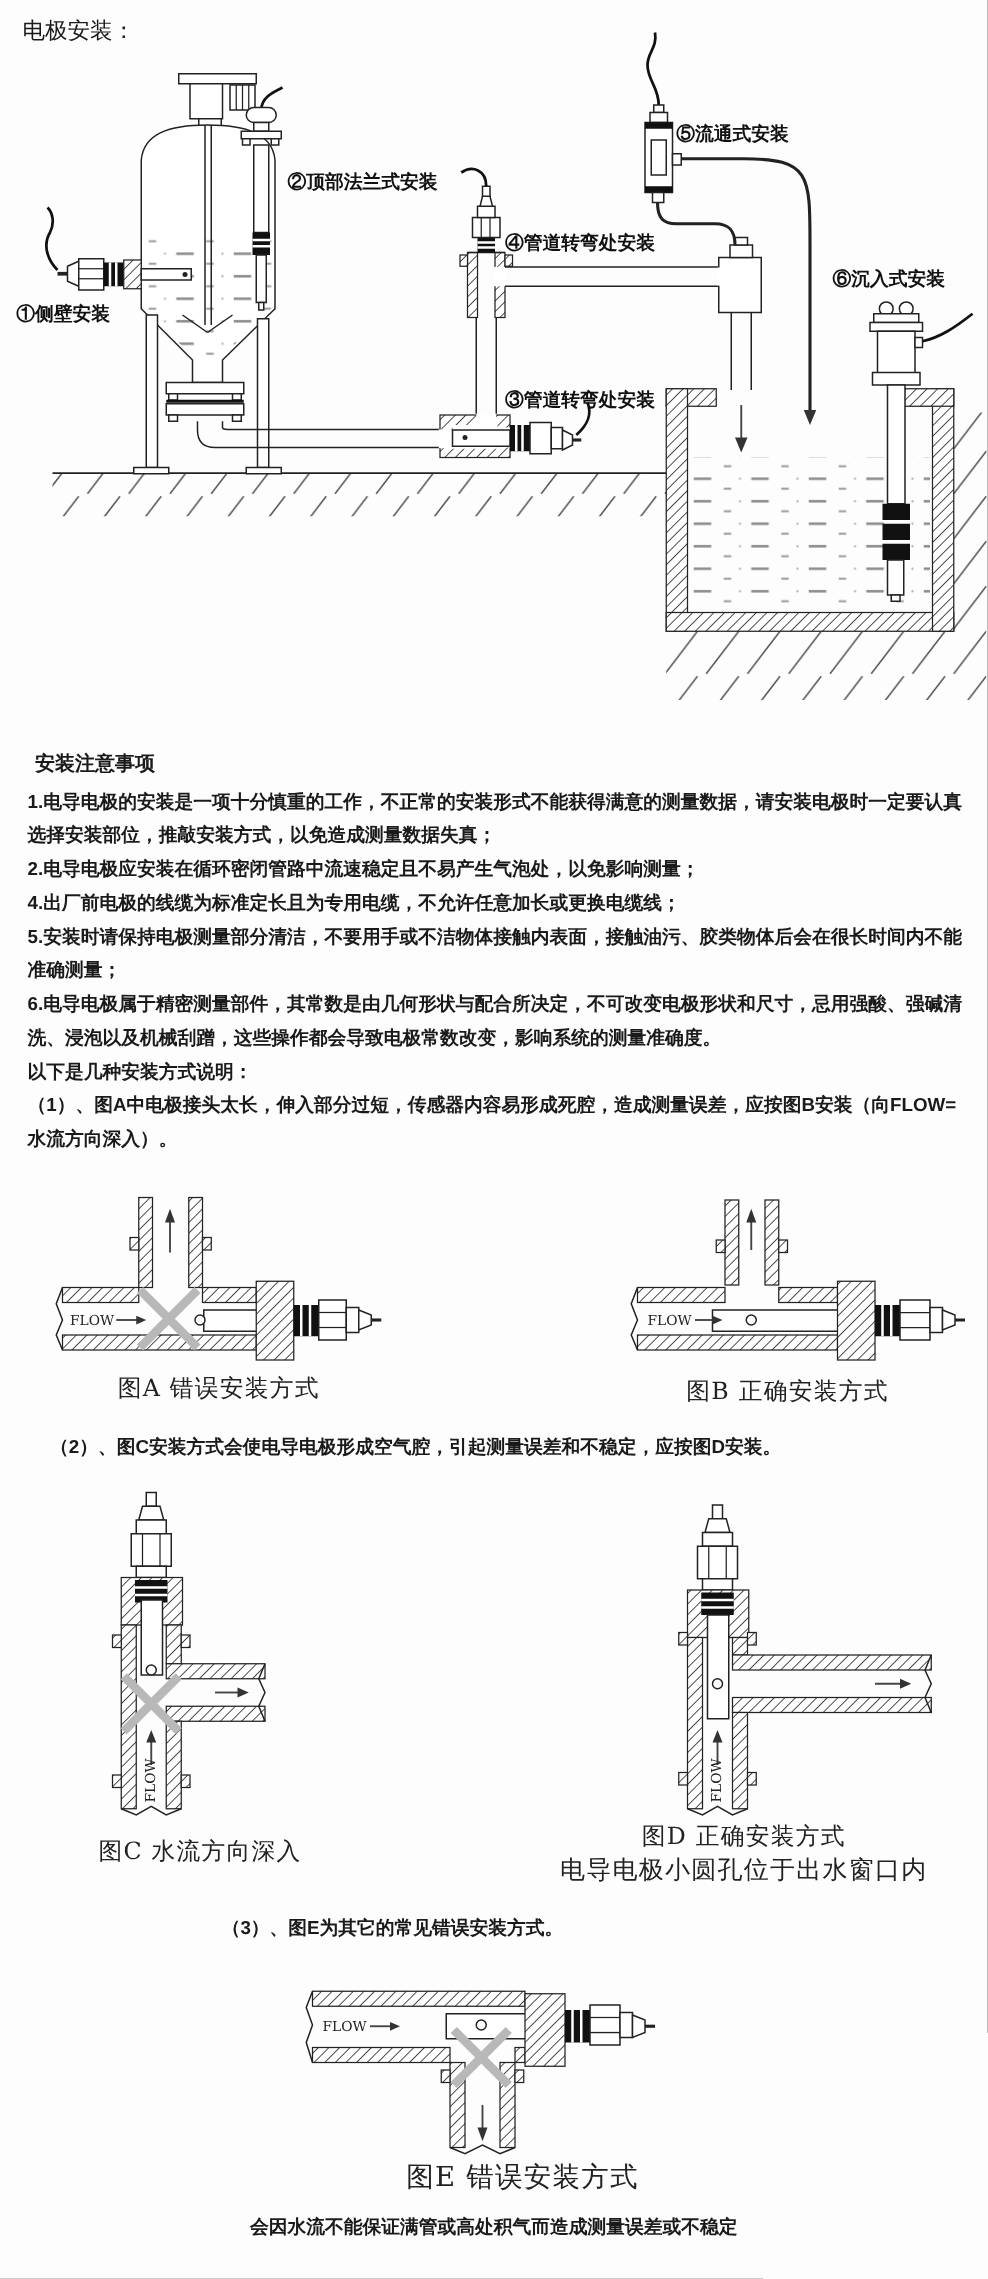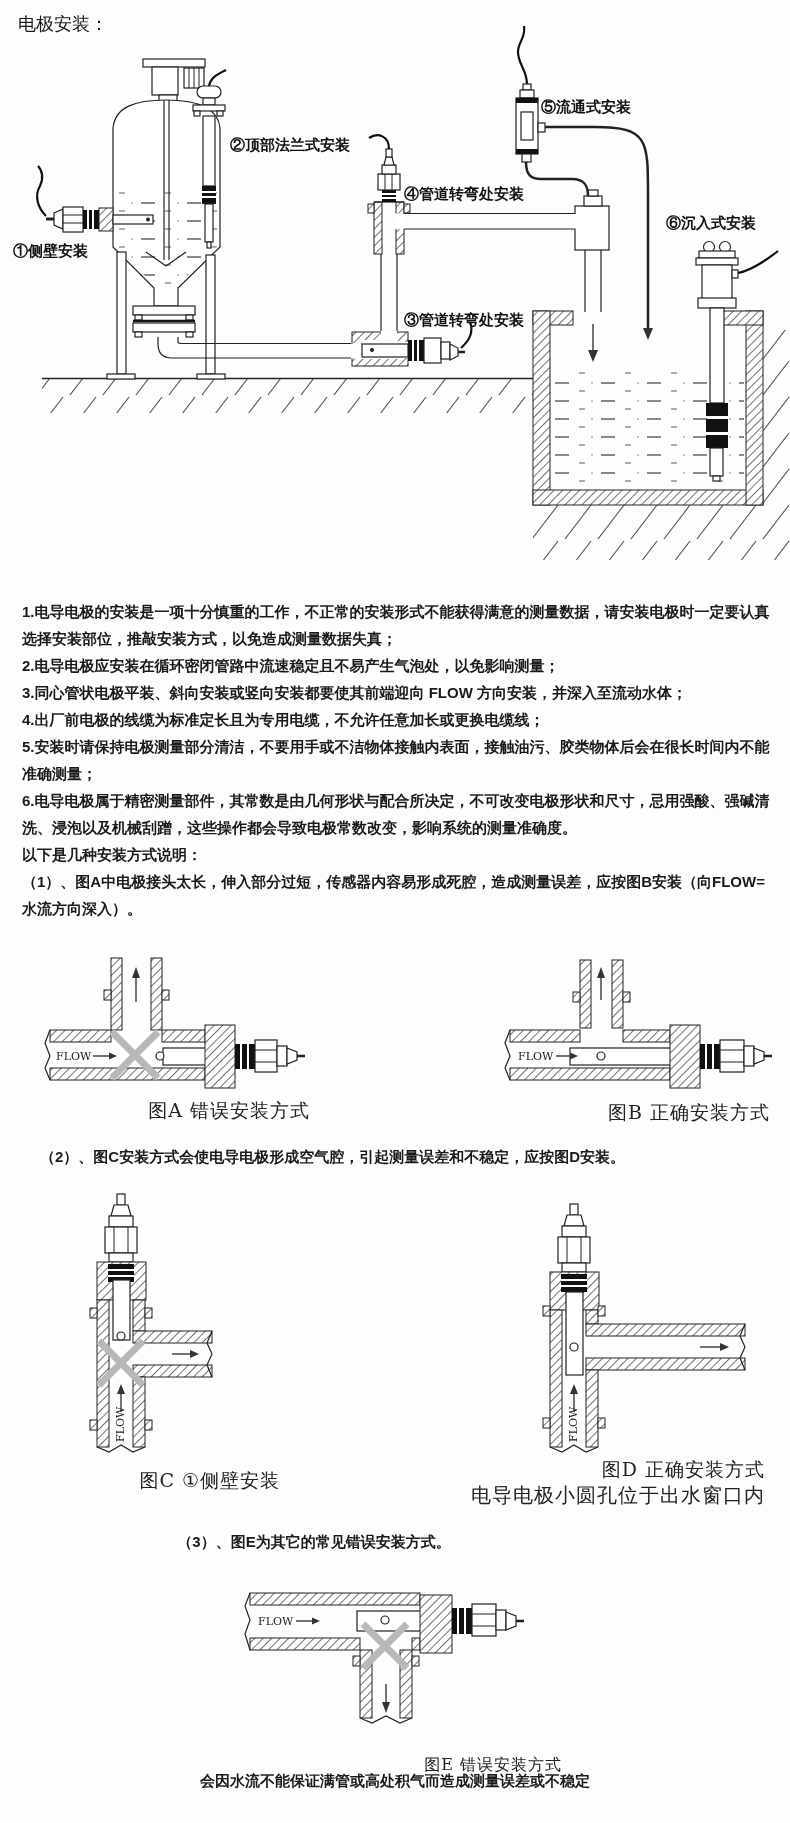--- a/index.html
+++ b/index.html
@@ -5,30 +5,30 @@
   html,body{margin:0;padding:0;background:#888;}
   #page{position:relative;width:790px;height:1823px;background:#fdfdfd;margin:0 auto;overflow:hidden;
         font-family:"Liberation Sans",sans-serif;color:#1a1a1a;}
   #diagram-svg{position:absolute;left:0;top:0;width:790px;height:1823px;}
   .abs{position:absolute;}
   #page-title{left:18px;top:12px;font-size:18px;font-weight:normal;}
   #notes{left:22px;top:598px;width:754px;font-size:15px;line-height:27px;font-weight:600;}
   #notes h2{font-size:16px;font-weight:bold;margin:0 0 3px 6px;}
   #notes p{margin:0;}
   .cap{font-family:"DejaVu Serif","Liberation Serif",serif;font-size:19px;letter-spacing:1px;
-       text-align:right;color:#222;}
+       text-align:center;color:#222;}
   .body-line{font-size:15px;font-weight:600;}
   #cap-a{left:40px;top:1098px;width:270px;}
   #cap-b{left:490px;top:1100px;width:280px;}
   #para-2{left:40px;top:1148px;width:740px;}
   #cap-c{left:40px;top:1468px;width:240px;}
   #cap-d{left:425px;top:1456px;width:340px;line-height:26px;}
   #cap-d .l2{font-size:20px;}
   #para-3{left:64px;top:1533px;width:500px;text-align:center;}
-  #cap-e{left:222px;top:1727px;width:340px;font-size:16px;margin-top:28px;}
+  #cap-e{left:248px;top:1727px;width:340px;font-size:22px;}
   #footer-note{left:0;top:1772px;width:790px;text-align:center;}
   
   svg .s{fill:#fff;stroke:#222;stroke-width:1.2;}
   svg .h{fill:url(#hatch);stroke:#222;stroke-width:1;}
   svg .ln{stroke:#222;stroke-width:1.2;fill:none;}
   svg .thick{stroke:#222;stroke-width:2.5;fill:none;}
   svg .blk{fill:#111;stroke:none;}
   svg .wgap{stroke:#fff;stroke-width:2;}
   svg .x-mark{stroke:#b8b8b8;stroke-width:7;fill:none;}
   svg .cable{stroke:#111;stroke-width:2.2;fill:none;}
@@ -383,34 +383,34 @@
     <path class="x-mark" d="M363,1624 L407,1668 M407,1624 L363,1668"></path>
     <line class="arr" x1="386" y1="1684" x2="386" y2="1704"></line>
     <polygon class="ah" points="382,1702 386,1713 390,1702"></polygon>
     <polyline class="ln" points="360,1718 372,1723 386,1716 400,1723 412,1718"></polyline>
   </g>
 </svg>
 
   <div class="abs" id="page-title">电极安装：</div>
 
   <div class="abs" id="notes">
+    <h2>安装注意事项</h2>
     <p>1.电导电极的安装是一项十分慎重的工作，不正常的安装形式不能获得满意的测量数据，请安装电极时一定要认真选择安装部位，推敲安装方式，以免造成测量数据失真；</p>
     <p>2.电导电极应安装在循环密闭管路中流速稳定且不易产生气泡处，以免影响测量；</p>
-    <p>3.同心管状电极平装、斜向安装或竖向安装都要使其前端迎向 FLOW 方向安装，并深入至流动水体；</p>
     <p>4.出厂前电极的线缆为标准定长且为专用电缆，不允许任意加长或更换电缆线；</p>
     <p>5.安装时请保持电极测量部分清洁，不要用手或不洁物体接触内表面，接触油污、胶类物体后会在很长时间内不能准确测量；</p>
     <p>6.电导电极属于精密测量部件，其常数是由几何形状与配合所决定，不可改变电极形状和尺寸，忌用强酸、强碱清洗、浸泡以及机械刮蹭，这些操作都会导致电极常数改变，影响系统的测量准确度。</p>
     <p>以下是几种安装方式说明：</p>
     <p>（1）、图A中电极接头太长，伸入部分过短，传感器内容易形成死腔，造成测量误差，应按图B安装（向FLOW=水流方向深入）。</p>
   </div>
 
   <div class="abs cap" id="cap-a">图A  错误安装方式</div>
   <div class="abs cap" id="cap-b">图B  正确安装方式</div>
   <div class="abs body-line" id="para-2">（2）、图C安装方式会使电导电极形成空气腔，引起测量误差和不稳定，应按图D安装。</div>
-  <div class="abs cap" id="cap-c">图C  ①侧壁安装</div>
+  <div class="abs cap" id="cap-c">图C  水流方向深入</div>
   <div class="abs cap" id="cap-d">
     <div class="l1">图D  正确安装方式</div>
     <div class="l2">电导电极小圆孔位于出水窗口内</div>
   </div>
   <div class="abs body-line" id="para-3">（3）、图E为其它的常见错误安装方式。</div>
   <div class="abs cap" id="cap-e">图E  错误安装方式</div>
   <div class="abs body-line" id="footer-note">会因水流不能保证满管或高处积气而造成测量误差或不稳定</div>
 </div>
 
 </body></html>

